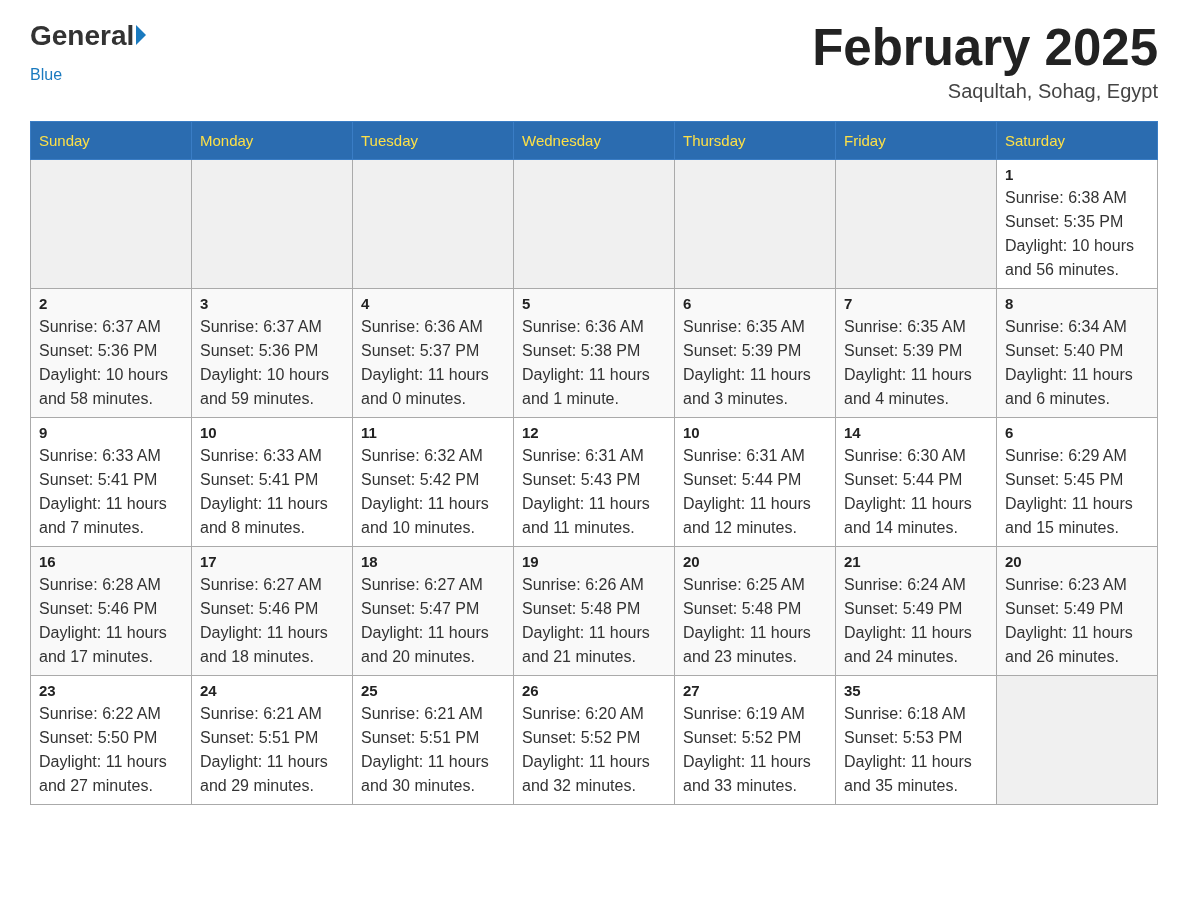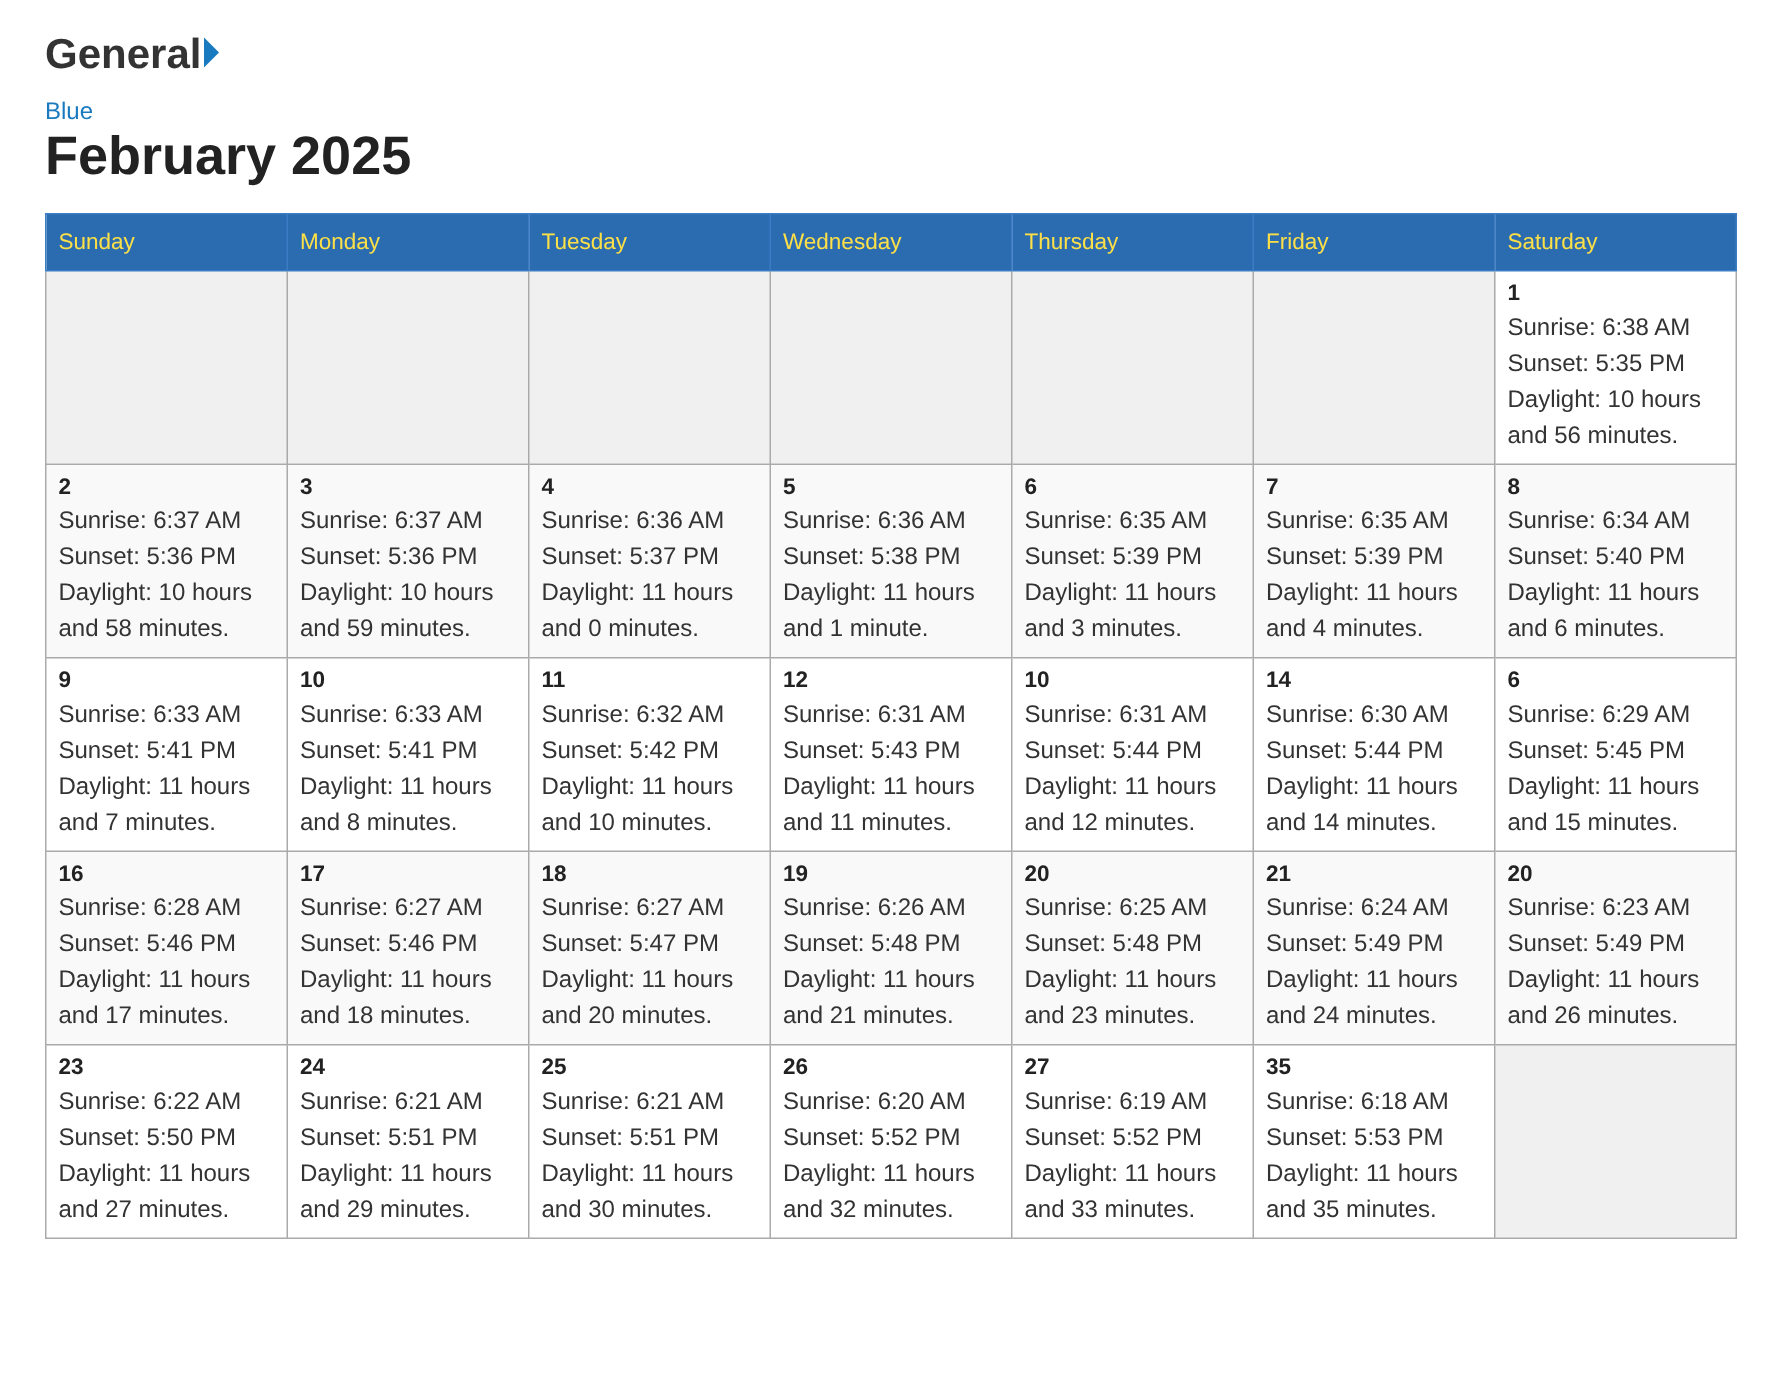--- a/index.html
+++ b/index.html
@@ -8,21 +8,20 @@
       background: #fff;
       width: 1188px;
       min-height: 918px;
       padding: 20px 30px;
     }
     .header {
       display: flex;
       justify-content: space-between;
       align-items: flex-start;
       margin-bottom: 18px;
-      flex-direction: column;
     }
     .logo {
       display: flex;
       flex-direction: column;
       align-items: flex-start;
     }
     .logo-text {
       display: flex;
       align-items: center;
       font-size: 28px;
@@ -37,21 +36,21 @@
       border-left: 10px solid #1a7abf;
       border-top: 10px solid transparent;
       border-bottom: 10px solid transparent;
       margin-left: 2px;
       margin-bottom: 2px;
     }
     .title-section {
       text-align: right;
     }
     .month-title {
-      font-size: 36px;
+      font-size: 51px;
       font-weight: bold;
       color: #222;
       line-height: 1.1;
     }
     .location {
       font-size: 20px;
       color: #444;
       margin-top: 4px;
     }
     .calendar {
@@ -103,20 +102,21 @@
 <div class="header">
   <div class="logo">
     <div class="logo-text">
       <span class="logo-general">General</span>
       <div class="logo-arrow"></div>
     </div>
     <span class="logo-blue">Blue</span>
   </div>
   <div class="title-section">
     <div class="month-title">February 2025</div>
+    <div class="location">Saqultah, Sohag, Egypt</div>
   </div>
 </div>
 
 <table class="calendar">
   <thead>
     <tr>
     <th>Sunday</th>
         <th>Monday</th>
         <th>Tuesday</th>
         <th>Wednesday</th>

